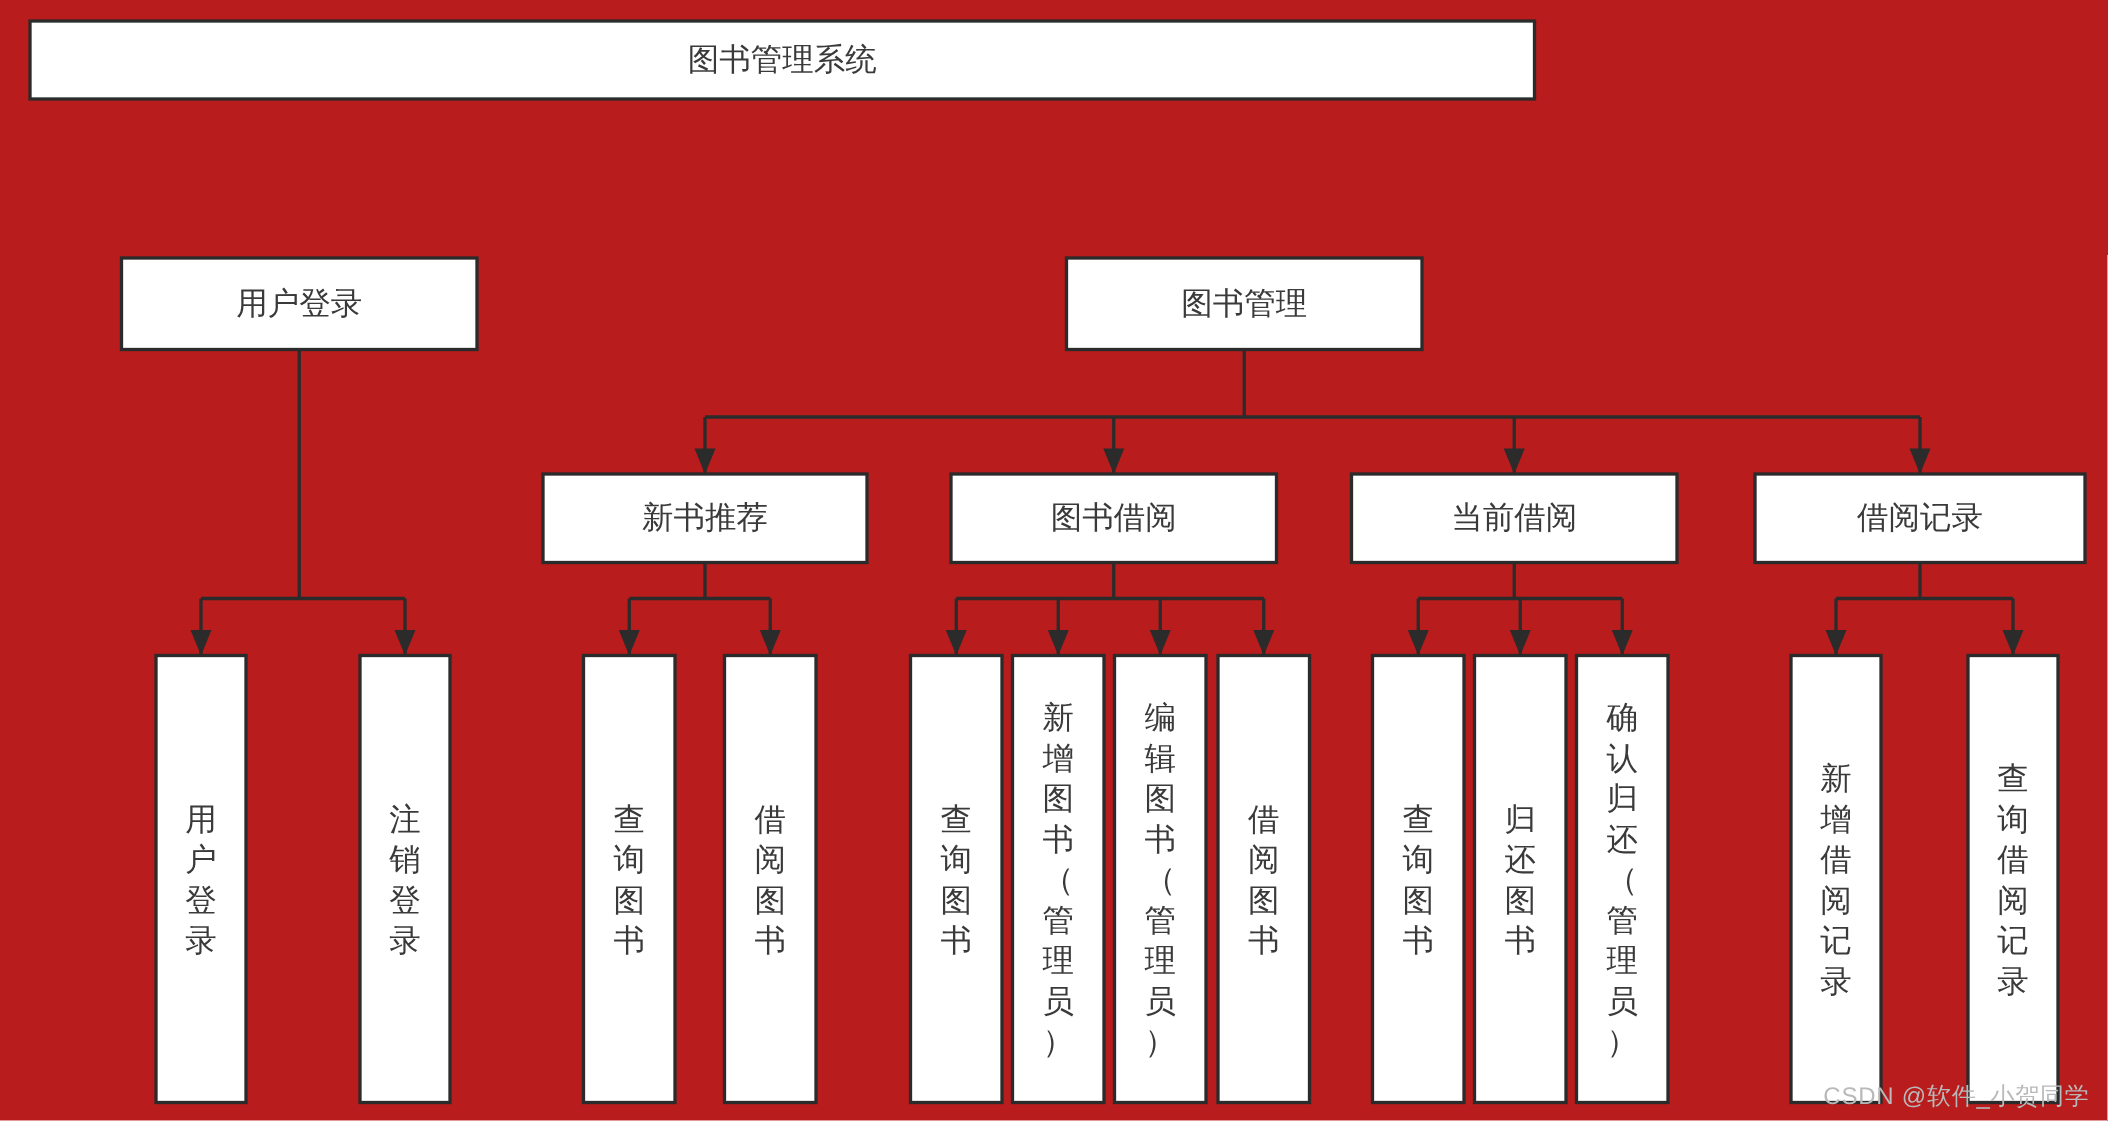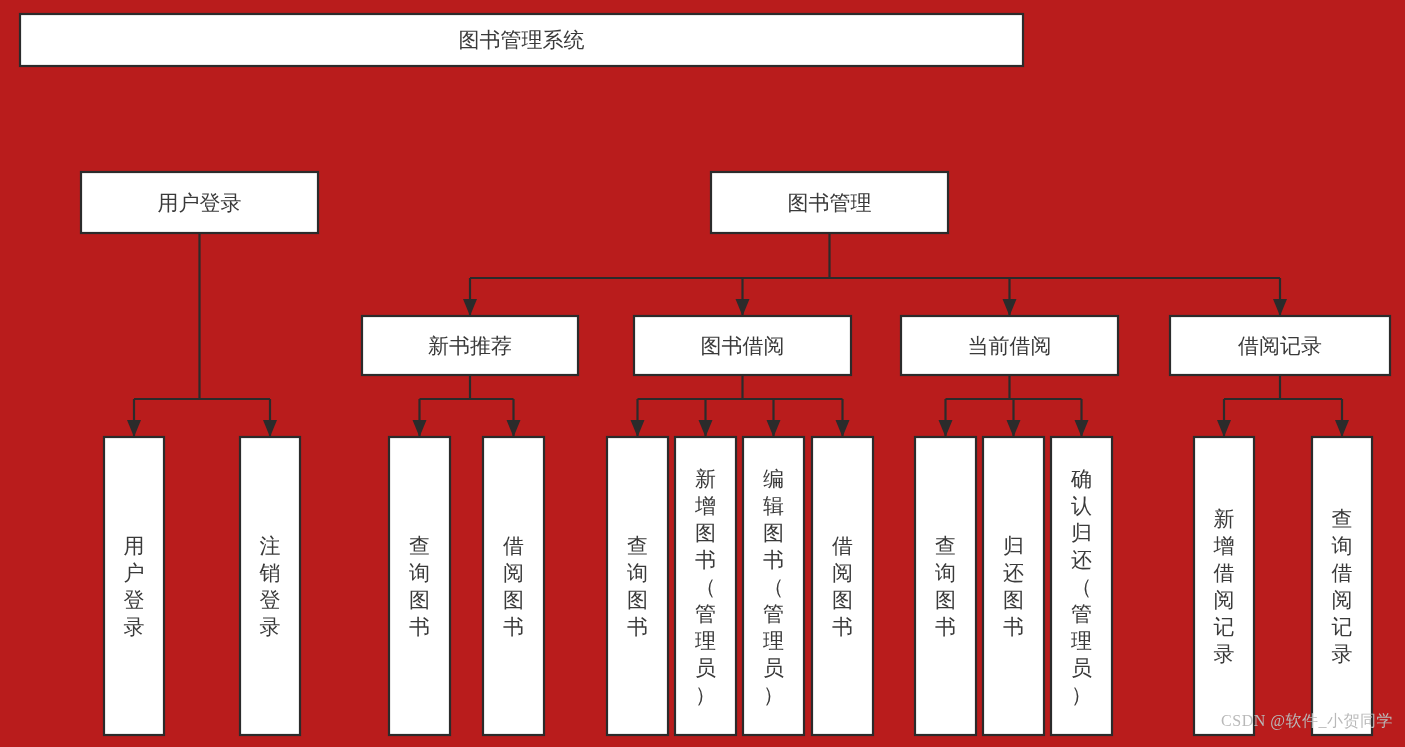--- a/index.html
+++ b/index.html
@@ -50,22 +50,22 @@
   }
   .node-label-v {
     font-family: "DejaVu Sans", "Liberation Sans", sans-serif;
     font-size: 21px;
     fill: #3a3a3a;
     text-anchor: middle;
   }
   .watermark-text {
     position: absolute;
     right: 12px;
-    bottom: 15px;
-    font-family: Liberation Serif, serif;
+    bottom: 5px;
+    font-family: Liberation Sans, sans-serif;
     font-size: 16px;
     color: #b9b9b9;
     letter-spacing: 0.5px;
     white-space: nowrap;
     user-select: none;
   }
 </style>
 </head>
 <body>
 

